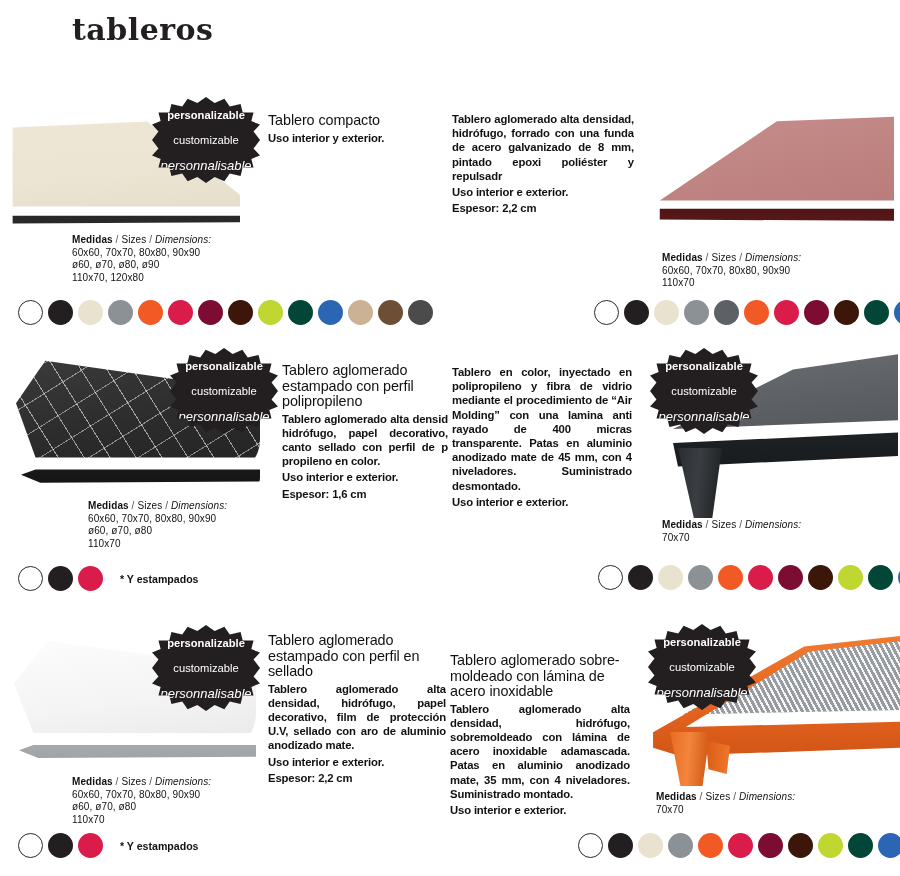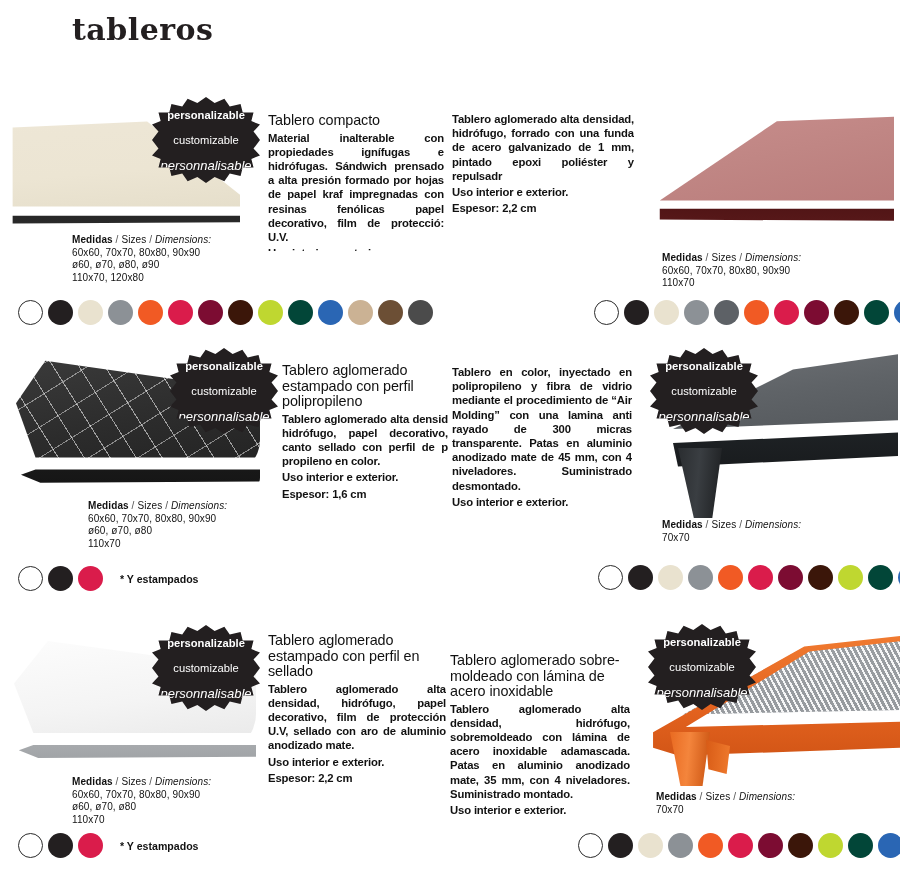--- a/index.html
+++ b/index.html
@@ -214,29 +214,28 @@
   <i>personnalisable</i>
 </div>
 
 <div class="photo" id="photo-acero">
   <div class="slab-top"></div>
   <div class="slab-edge"></div>
 </div>
 
 <div class="panel clip" style="left:268px; top:113px; width:176px; height:138px;">
   <div class="prod-title">Tablero compacto</div>
-  <div class="prod-body">Material inalterable con propiedades ignífugas e hidrófugas. Sándwich prensado a alta presión formado por hojas de papel kraf impregnadas con resinas fenólicas papel decorativo, film de protecció: U.V.</div>
   <div class="prod-body">
       <span class="plain">Uso interior y exterior.</span>
     </div>
 
 </div>
 
 <div class="panel clip" style="left:452px; top:110px; width:182px; height:125px;">
-  <div class="prod-body">Tablero aglomerado alta densidad, hidrófugo, forrado con una funda de acero galvanizado de 1 mm, pintado epoxi poliéster y repulsadr</div>
+  <div class="prod-body">Tablero aglomerado alta densidad, hidrófugo, forrado con una funda de acero galvanizado de 8 mm, pintado epoxi poliéster y repulsadr</div>
   <div class="prod-body">
       <span class="plain">Uso interior e exterior.</span>
     </div>
   <div class="prod-body">
       <span class="plain">Espesor: 2,2 cm</span>
     </div>
 </div>
 
 <div class="medidas" style="position:absolute; left:72px; top:234px;">
   <span class="mline">
@@ -326,21 +325,21 @@
   <div class="prod-body">Tablero aglomerado alta densid hidrófugo, papel decorativo, canto sellado con perfil de p propileno en color.</div>
   <div class="prod-body">
       <span class="plain">Uso interior e exterior.</span>
     </div>
   <div class="prod-body">
       <span class="plain">Espesor: 1,6 cm</span>
     </div>
 </div>
 
 <div class="panel clip" style="left:452px; top:363px; width:180px; height:190px;">
-  <div class="prod-body">Tablero en color, inyectado en polipropileno y fibra de vidrio mediante el procedimiento de “Air Molding” con una lamina anti rayado de 300 micras transparente. Patas en aluminio anodizado mate de 45 mm, con 4 niveladores. Suministrado desmontado.</div>
+  <div class="prod-body">Tablero en color, inyectado en polipropileno y fibra de vidrio mediante el procedimiento de “Air Molding” con una lamina anti rayado de 400 micras transparente. Patas en aluminio anodizado mate de 45 mm, con 4 niveladores. Suministrado desmontado.</div>
   <div class="prod-body">
       <span class="plain">Uso interior e exterior.</span>
     </div>
 
 </div>
 
 <div class="medidas" style="position:absolute; left:88px; top:500px;">
   <span class="mline">
     <span class="mlabel">Medidas</span>
     <span class="msep">/</span>

